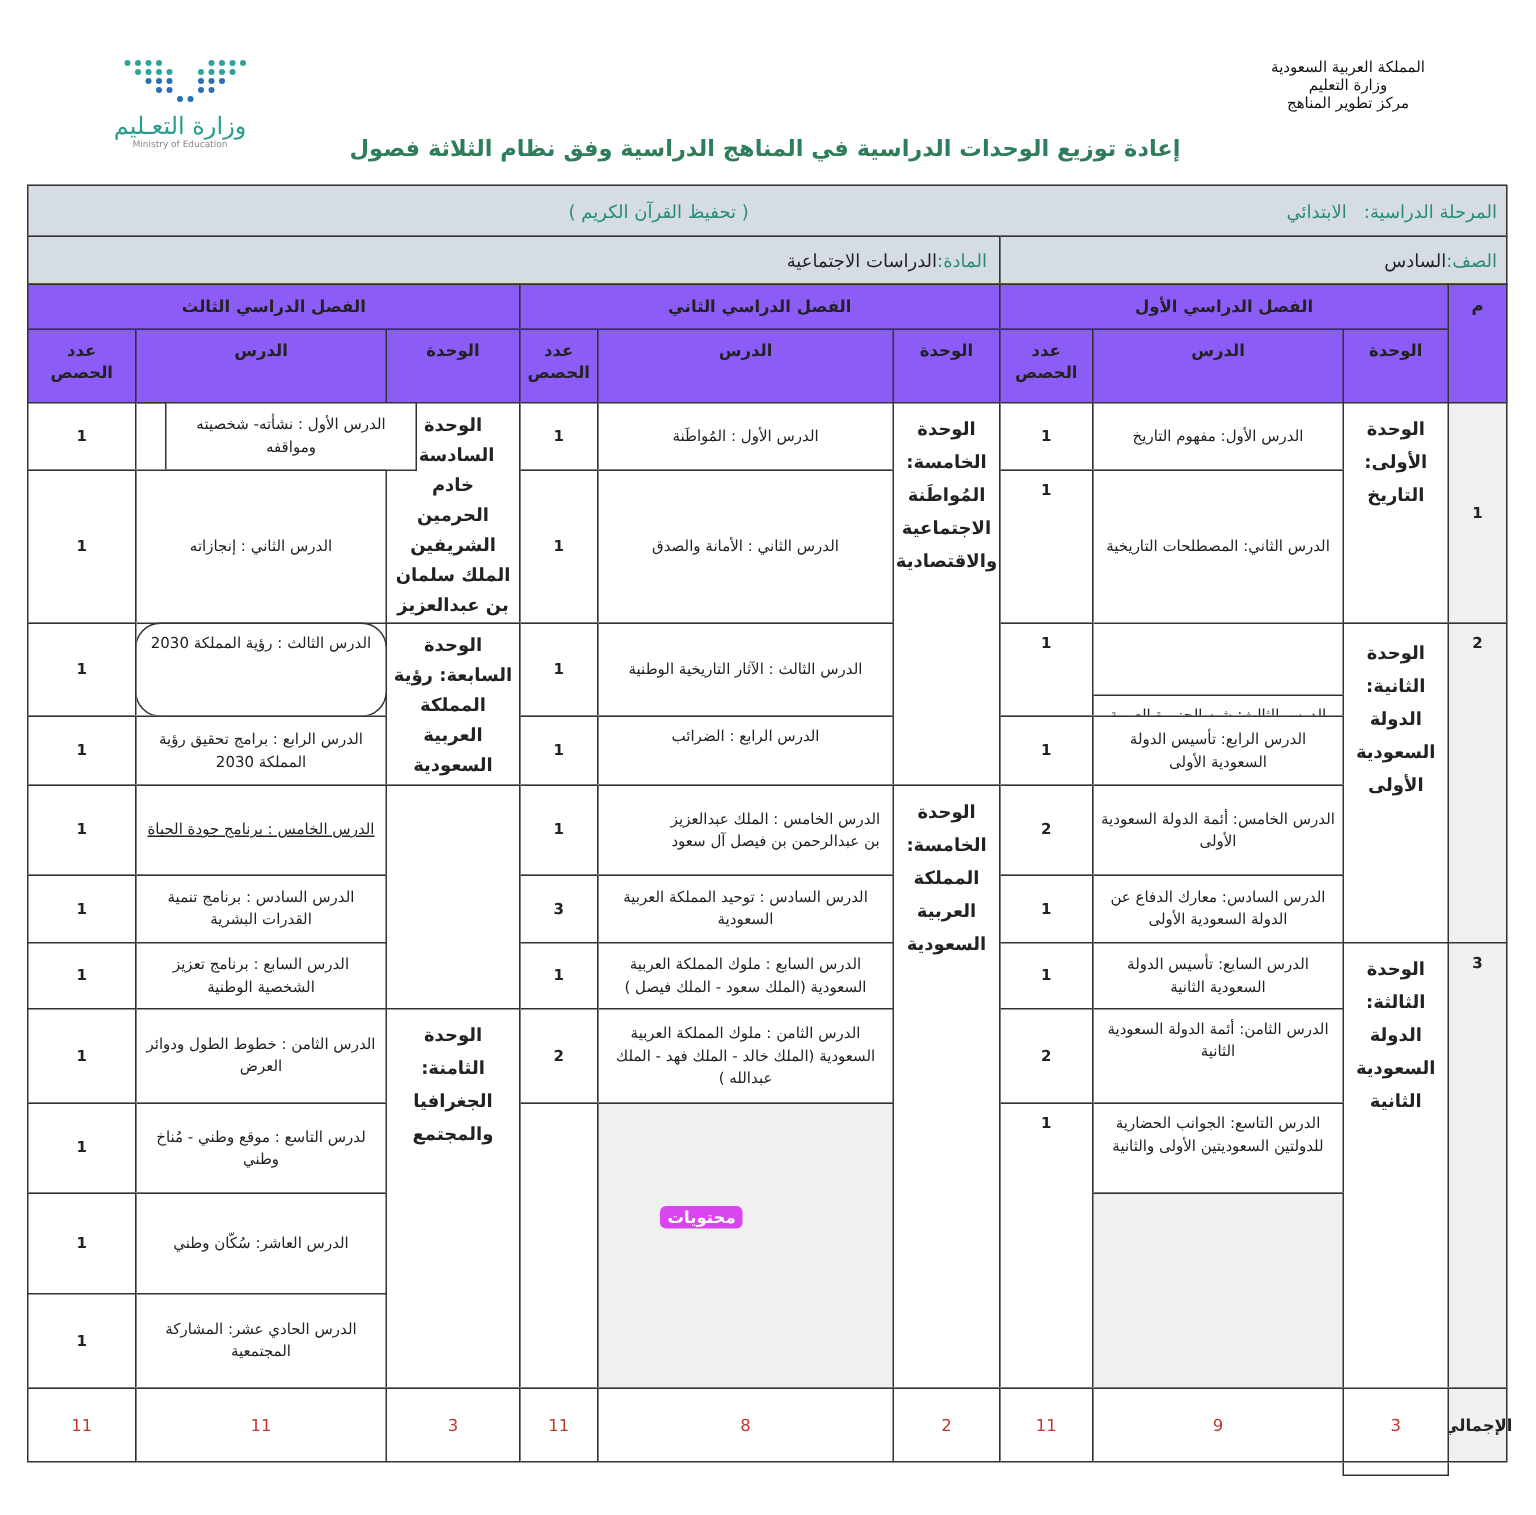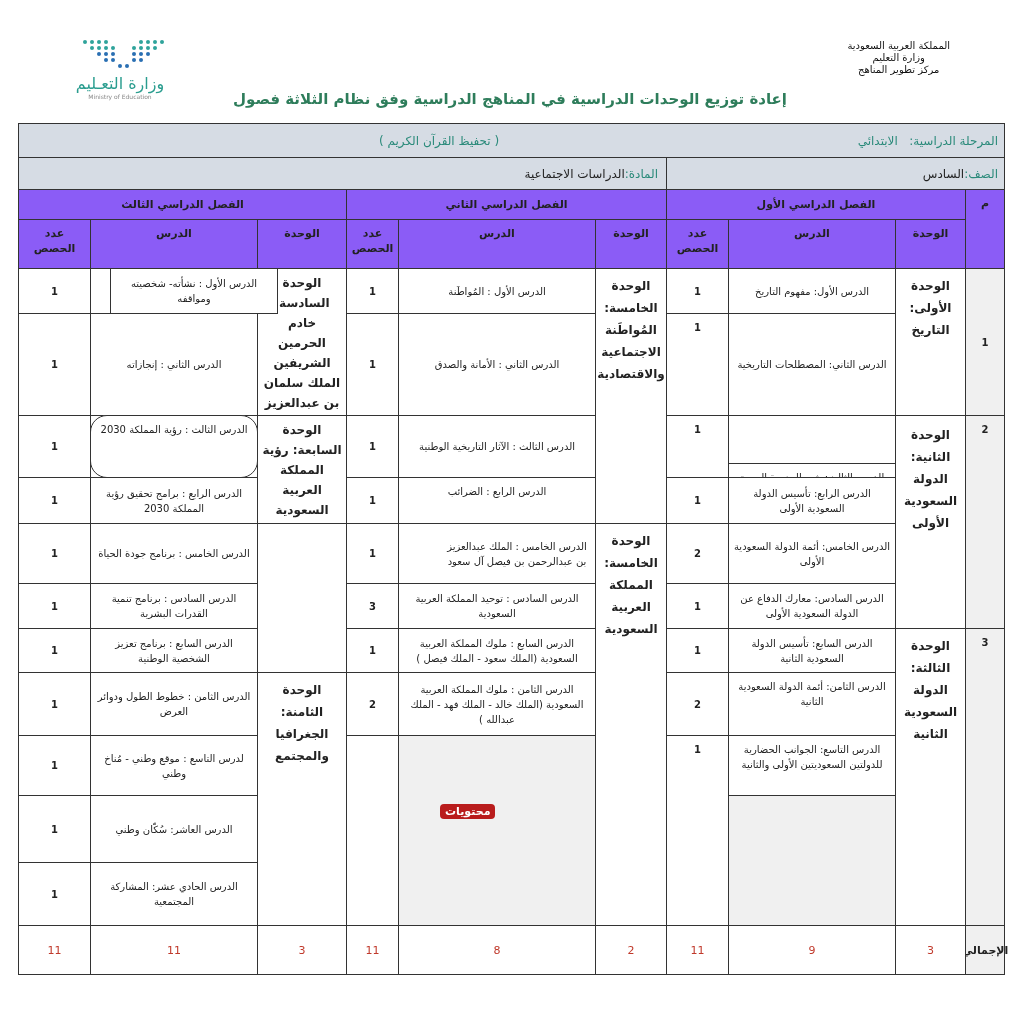--- a/index.html
+++ b/index.html
@@ -16,21 +16,21 @@
   .title{left:200px;width:620px;top:90px;text-align:center;font-size:15px;font-weight:bold;color:#2e7d5b;direction:rtl;}
   .cell{position:absolute;box-sizing:border-box;border:1px solid #333;display:flex;align-items:center;justify-content:center;text-align:center;direction:rtl;font-size:10px;line-height:15px;padding:2px 4px;background:#fff;}
   .cell.top{align-items:flex-start;padding-top:6px;}
   .cell.hd{background:#8b5cf6;font-size:11px;font-weight:bold;}
   .cell.grey{background:#f0f0f0;}
   .cell.unit{font-size:12px;font-weight:bold;line-height:22px;align-items:flex-start;padding-top:6px;}
   .cell.num{font-size:10px;font-weight:bold;}
   .cell.total{color:#c0392b;font-size:11px;}
   .info{position:absolute;box-sizing:border-box;border:1px solid #333;background:#d6dce4;direction:rtl;font-size:12px;display:flex;align-items:center;}
   .lbl{color:#2a8a7a;}
-  .badge{position:absolute;left:440px;top:804px;background:#b91c1c;color:#fff;font-size:11px;font-weight:bold;border-radius:4px;padding:1px 5px;direction:rtl;}
+  .badge{position:absolute;left:440px;top:804px;background:#d946ef;color:#fff;font-size:11px;font-weight:bold;border-radius:4px;padding:1px 5px;direction:rtl;}
 </style>
 </head>
 <body>
 
 <div class="abs hdr-right">
   <div>المملكة العربية السعودية</div>
   <div>وزارة التعليم</div>
   <div>مركز تطوير المناهج</div>
 </div>
 
@@ -135,21 +135,21 @@
 <div class="cell hd top" style="left:257px;top:219px;width:90px;height:50px;">الوحدة</div>
 <div class="cell hd top" style="left:90px;top:219px;width:168px;height:50px;">الدرس</div>
 <div class="cell hd top" style="left:18px;top:219px;width:73px;height:50px;">عدد الحصص</div>
 
 <div class="cell grey num" style="left:965px;top:268px;width:40px;height:148px;">1</div>
 <div class="cell grey num top" style="left:965px;top:415px;width:40px;height:214px;">2</div>
 <div class="cell grey num top" style="left:965px;top:628px;width:40px;height:298px;">3</div>
 
 <div class="cell unit" style="left:895px;top:268px;width:71px;height:148px;">الوحدة الأولى: التاريخ</div>
 <div class="cell unit" style="left:895px;top:415px;width:71px;height:214px;padding-top:8px;">الوحدة الثانية: الدولة السعودية الأولى</div>
-<div class="cell unit" style="left:895px;top:628px;width:71px;height:298px;">الوحدة الثالثة: الدولة السعودية الثانية</div>
+<div class="cell unit" style="left:895px;top:628px;width:71px;height:356px;">الوحدة الثالثة: الدولة السعودية الثانية</div>
 
 <div class="cell" style="left:728px;top:268px;width:168px;height:46px;">الدرس الأول: مفهوم التاريخ</div>
 <div class="cell num" style="left:666px;top:268px;width:63px;height:46px;">1</div>
 <div class="cell" style="left:728px;top:313px;width:168px;height:103px;">الدرس الثاني: المصطلحات التاريخية</div>
 <div class="cell num top" style="left:666px;top:313px;width:63px;height:103px;">1</div>
 <div class="cell top" style="left:728px;top:415px;width:168px;height:63px;margin-top:48px;">الدرس الثالث: شبه الجزيرة العربية قبل قيام الدولة السعودية الأولى</div>
 <div class="cell num top" style="left:666px;top:415px;width:63px;height:63px;">1</div>
 <div class="cell" style="left:728px;top:477px;width:168px;height:47px;">الدرس الرابع: تأسيس الدولة السعودية الأولى</div>
 <div class="cell num" style="left:666px;top:477px;width:63px;height:47px;">1</div>
 <div class="cell" style="left:728px;top:523px;width:168px;height:61px;">الدرس الخامس: أئمة الدولة السعودية الأولى</div>
@@ -193,21 +193,21 @@
 <div class="cell unit" style="left:257px;top:672px;width:90px;height:254px;">الوحدة الثامنة: الجغرافيا والمجتمع</div>
 
 <div class="cell" style="left:90px;top:268px;width:168px;height:46px;margin-left:20px;">الدرس الأول : نشأته- شخصيته ومواقفه</div>
 <div class="cell num" style="left:18px;top:268px;width:73px;height:46px;">1</div>
 <div class="cell" style="left:90px;top:313px;width:168px;height:103px;">الدرس الثاني : إنجازاته</div>
 <div class="cell num" style="left:18px;top:313px;width:73px;height:103px;">1</div>
 <div class="cell top" style="left:90px;top:415px;width:168px;height:63px;border-radius:17px;">الدرس الثالث : رؤية المملكة 2030</div>
 <div class="cell num" style="left:18px;top:415px;width:73px;height:63px;">1</div>
 <div class="cell" style="left:90px;top:477px;width:168px;height:47px;">الدرس الرابع : برامج تحقيق رؤية المملكة 2030</div>
 <div class="cell num" style="left:18px;top:477px;width:73px;height:47px;">1</div>
-<div class="cell" style="left:90px;top:523px;width:168px;height:61px;">الدرس الخامس : برنامج جودة الحياة</div>
+<div class="cell" style="left:90px;top:523px;width:168px;height:61px;text-decoration:underline;">الدرس الخامس : برنامج جودة الحياة</div>
 <div class="cell num" style="left:18px;top:523px;width:73px;height:61px;">1</div>
 <div class="cell" style="left:90px;top:583px;width:168px;height:46px;">الدرس السادس : برنامج تنمية القدرات البشرية</div>
 <div class="cell num" style="left:18px;top:583px;width:73px;height:46px;">1</div>
 <div class="cell" style="left:90px;top:628px;width:168px;height:45px;">الدرس السابع : برنامج تعزيز الشخصية الوطنية</div>
 <div class="cell num" style="left:18px;top:628px;width:73px;height:45px;">1</div>
 <div class="cell" style="left:90px;top:672px;width:168px;height:64px;">الدرس الثامن : خطوط الطول ودوائر العرض</div>
 <div class="cell num" style="left:18px;top:672px;width:73px;height:64px;">1</div>
 <div class="cell" style="left:90px;top:735px;width:168px;height:61px;">لدرس التاسع : موقع وطني - مُناخ وطني</div>
 <div class="cell num" style="left:18px;top:735px;width:73px;height:61px;">1</div>
 <div class="cell" style="left:90px;top:795px;width:168px;height:68px;">الدرس العاشر: سُكّان وطني</div>

